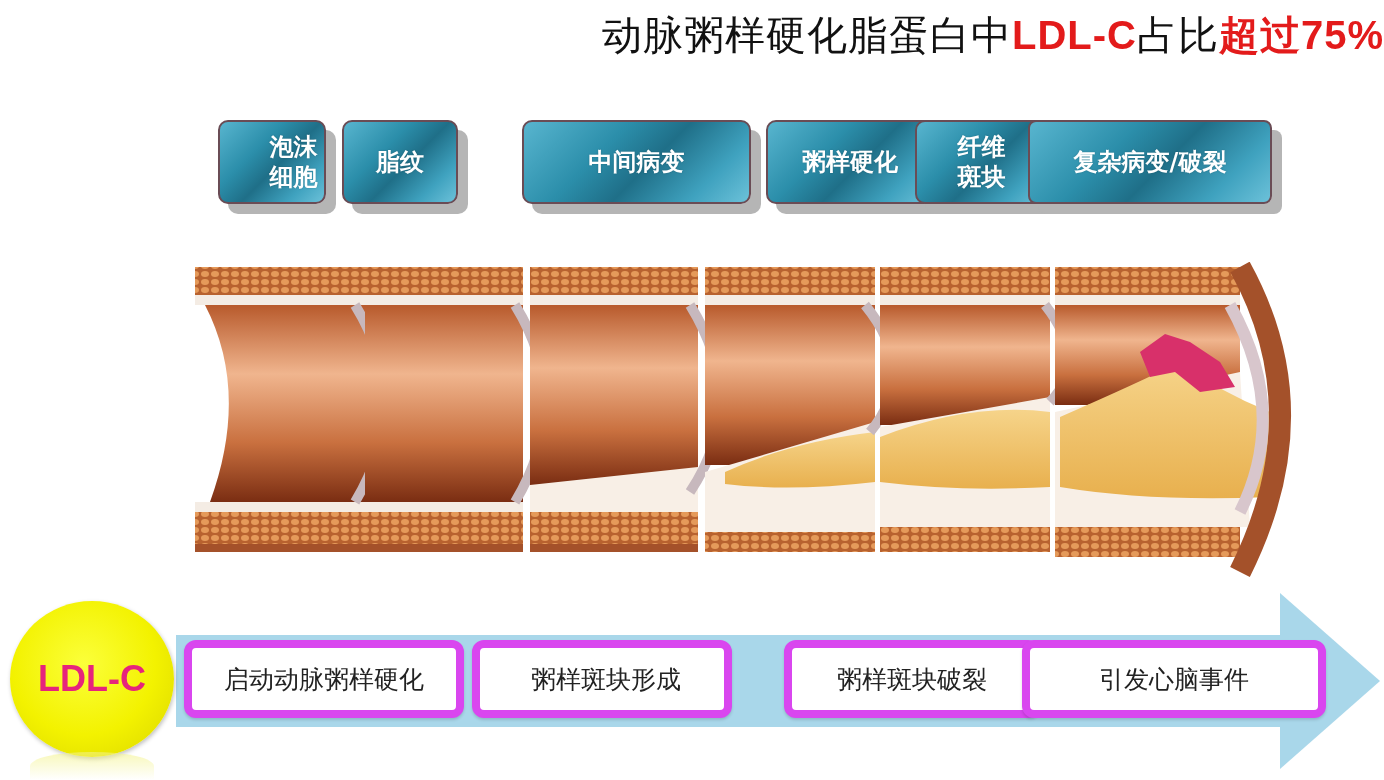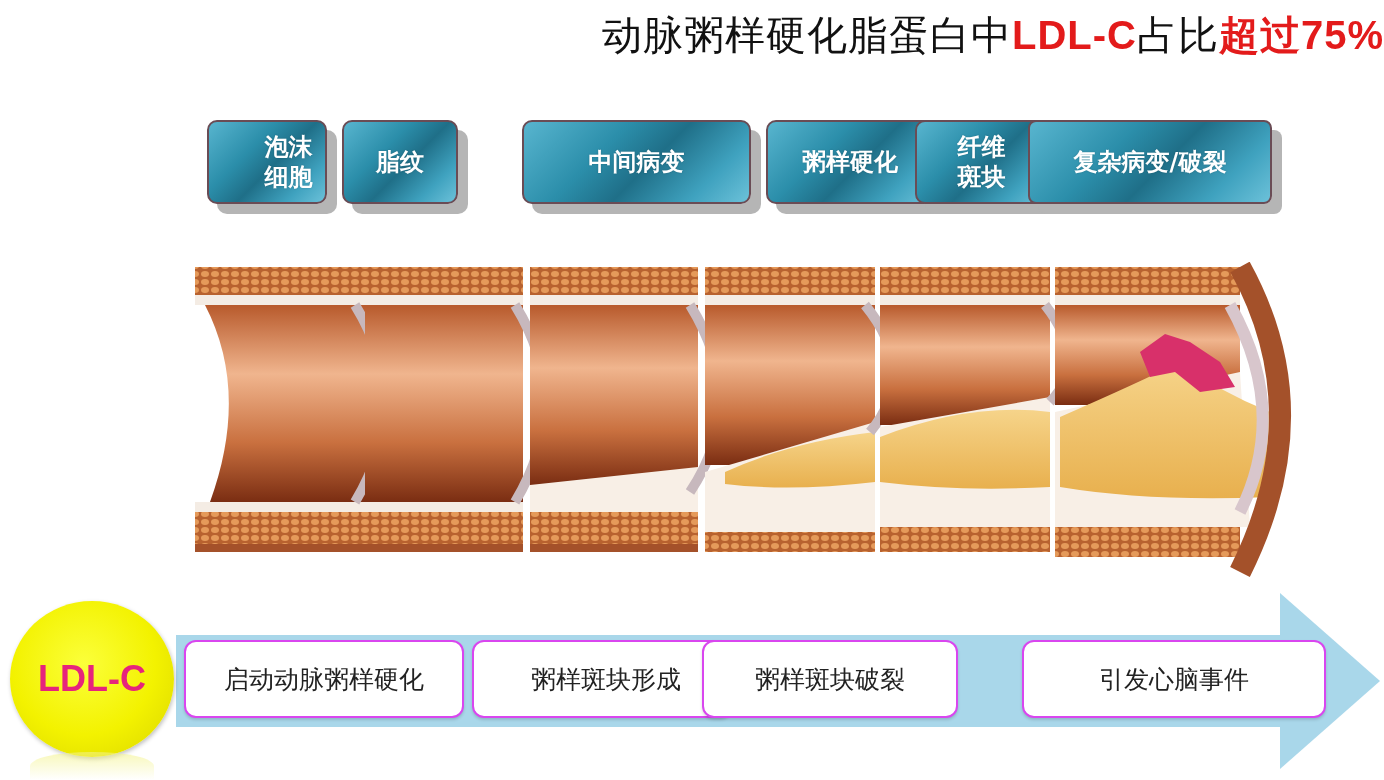--- a/index.html
+++ b/index.html
@@ -33,21 +33,21 @@
     position: absolute; left: 176px; top: 635px; width: 1110px; height: 92px;
     background: #a9d7ea;
   }
   .arrow-head {
     position: absolute; left: 1280px; top: 593px; width: 0; height: 0;
     border-top: 88px solid transparent; border-bottom: 88px solid transparent;
     border-left: 100px solid #a9d7ea;
   }
   .step {
     position: absolute; top: 640px; height: 78px;
-    background: #fff; border: 2px solid #d946ef; border-radius: 12px;
+    background: #fff; border: 8px solid #d946ef; border-radius: 12px;
     display: flex; align-items: center; justify-content: center;
     font-size: 25px; color: #222; white-space: nowrap;
     box-shadow: 0 2px 3px rgba(0,0,0,0.15);
   }
   .ldl-circle {
     position: absolute; left: 10px; top: 601px; width: 164px; height: 156px; border-radius: 50%;
     background: radial-gradient(circle at 45% 40%, #fbff3a 0%, #f3f200 55%, #d9d400 100%);
     box-shadow: 1px 2px 4px rgba(0,0,0,0.25);
     display: flex; align-items: center; justify-content: center;
   }
@@ -61,21 +61,21 @@
     border-radius: 50% 50% 0 0; opacity: 0.6;
   }
 </style>
 </head>
 <body>
 
 <div class="title">
   <span>动脉粥样硬化脂蛋白中</span><span class="red">LDL-C</span><span>占比</span><span class="red">超过75%</span>
 </div>
 
-<div class="stage" style="left:207px;width:120px;padding-left:43px;">
+<div class="stage" style="left:218px;width:108px;padding-left:43px;">
   <div>
       <div>泡沫</div>
       <div>细胞</div>
     </div>
 </div>
 <div class="stage" style="left:342px;width:116px;">
   <span>脂纹</span>
 </div>
 <div class="stage" style="left:490px;width:229px;margin-left:32px;">
   <span>中间病变</span>
@@ -169,21 +169,21 @@
 
 <div class="arrow-body"></div>
 <div class="arrow-head"></div>
 
 <div class="step" style="left:184px;width:280px;">
   <span>启动动脉粥样硬化</span>
 </div>
 <div class="step" style="left:472px;width:260px;padding-left:8px;">
   <span>粥样斑块形成</span>
 </div>
-<div class="step" style="left:702px;width:256px;">
+<div class="step" style="left:784px;width:256px;">
   <span>粥样斑块破裂</span>
 </div>
 <div class="step" style="left:1022px;width:304px;">
   <span>引发心脑事件</span>
 </div>
 
 <div class="ldl-circle">
   <span>LDL-C</span>
 </div>
 <div class="ldl-reflect"></div>

